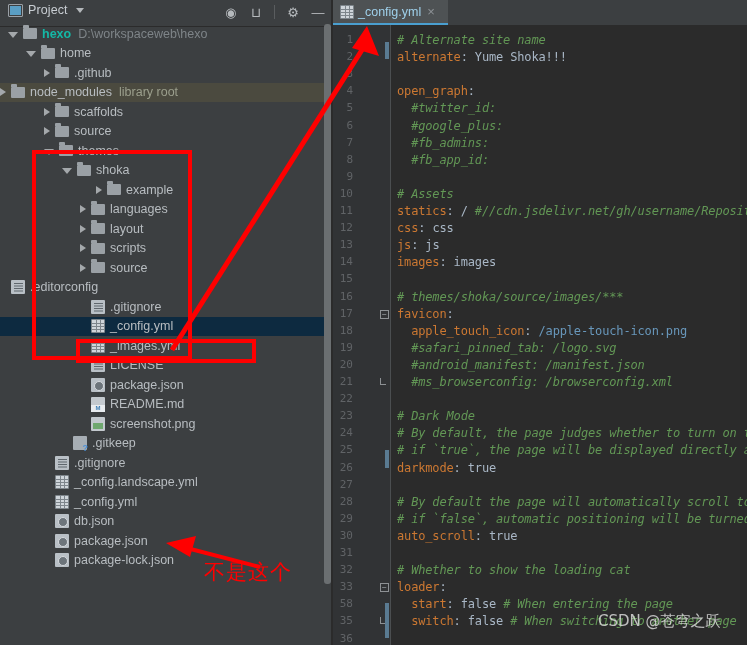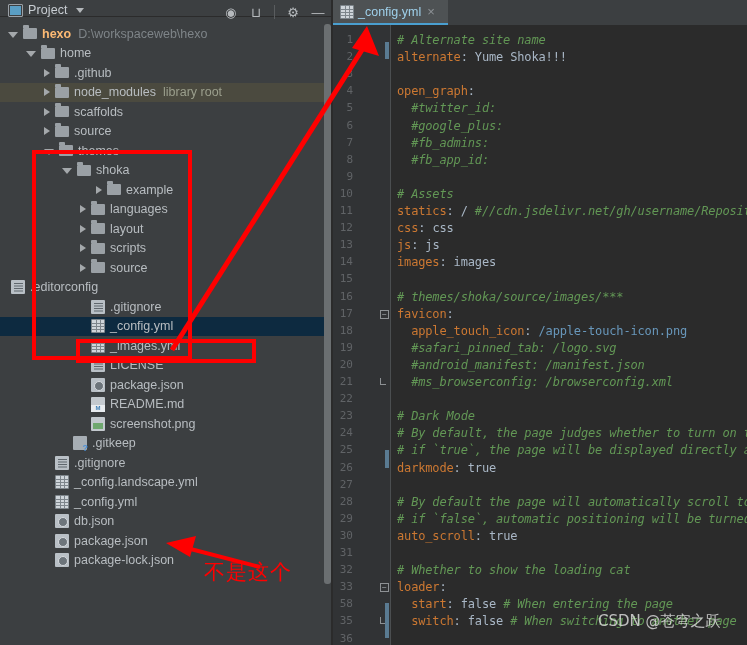--- a/index.html
+++ b/index.html
@@ -10,21 +10,21 @@
     overflow: hidden;
   }
   #app { position: relative; width: 747px; height: 645px; }
 
   
   #project-panel {
     position: absolute; left: 0; top: 0; width: 331px; height: 645px;
     background: #3c3f41;
   }
   #project-toolbar {
-    position: relative; height: 17px; width: 331px;
+    position: relative; height: 27px; width: 331px;
     background: #3c3f41; border-bottom: 1px solid #2b2b2b;
   }
   #project-title-wrap {
     position: absolute; left: 8px; top: 3px;
     display: flex; align-items: center; gap: 5px;
   }
   .panel-ico {
     width: 15px; height: 13px; border: 1.5px solid #9aa0a6;
     background: #3c3f41; position: relative; border-radius: 1px;
   }
@@ -119,21 +119,21 @@
     content:'?'; position:absolute; right:-1px; bottom:-3px;
     font-size:9px; color:#4a90d9; font-weight:bold; line-height:9px;
   }
   
   .fico.yarn::after {
     content:''; position:absolute; left:2px; top:2px; width:10px; height:11px;
     background:#3ea5d8;
     clip-path: polygon(50% 0%, 100% 45%, 80% 100%, 20% 100%, 0% 45%);
   }
   .fname { color:#b8bdc1; }
-  .fname.bold { font-weight: bold; color:#fdba74; }
+  .fname.bold { font-weight: bold; color:#14b8a6; }
   .fpath { color:#7e8488; margin-left:7px; }
   .flib { color:#9b9f8d; margin-left:7px; }
 
   
   #tree-scroll {
     position:absolute; left:324px; top:24px; width:7px; height:621px;
     background:#3c3f41;
   }
   #tree-thumb {
     position:absolute; left:0; top:0; width:7px; height:560px;
@@ -256,21 +256,21 @@
         <div class="row" style="padding-left: 26px;">
           <span class="arrow open"></span>
           <span class="folder"></span>
           <span class="fname">home</span>
         </div>
         <div class="row" style="padding-left: 44px;">
           <span class="arrow "></span>
           <span class="folder"></span>
           <span class="fname">.github</span>
         </div>
-        <div class="row lib" style="padding-left: 44px;">
+        <div class="row lib" style="">
           <span class="arrow "></span>
           <span class="folder"></span>
           <span class="fname">node_modules</span>
           <span class="flib">library root</span>
         </div>
         <div class="row" style="padding-left: 44px;">
           <span class="arrow "></span>
           <span class="folder"></span>
           <span class="fname">scaffolds</span>
         </div>

